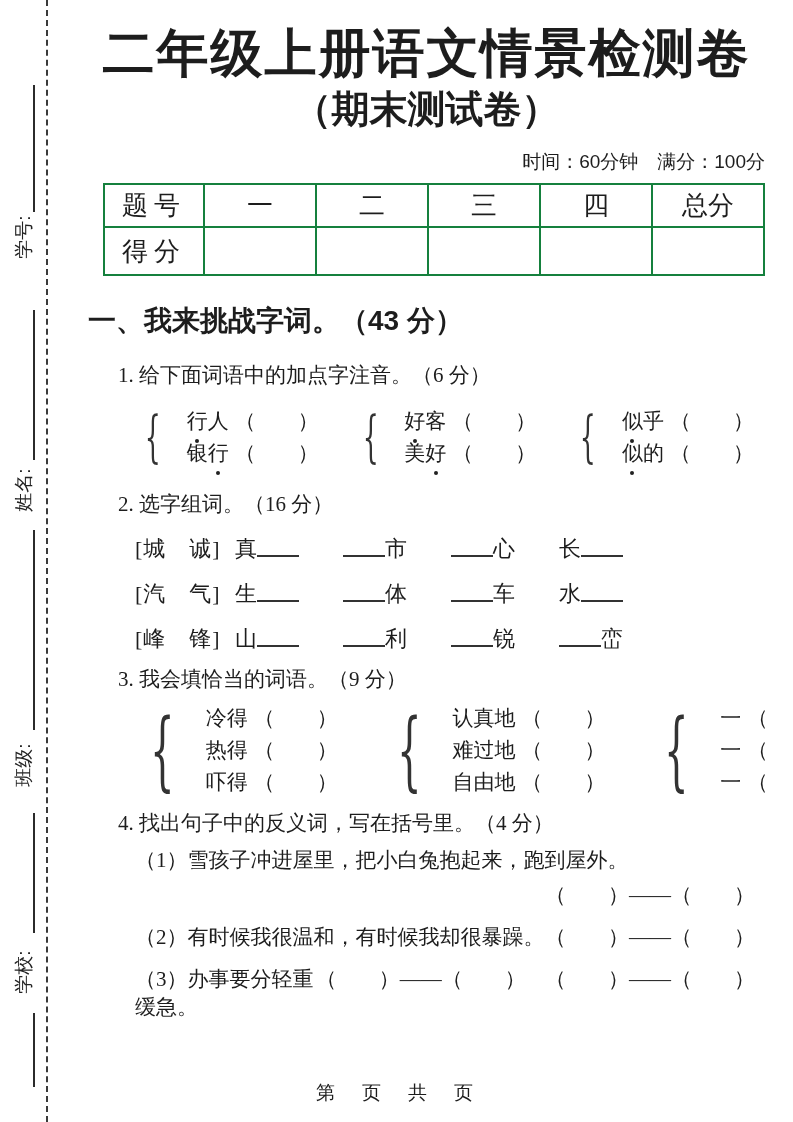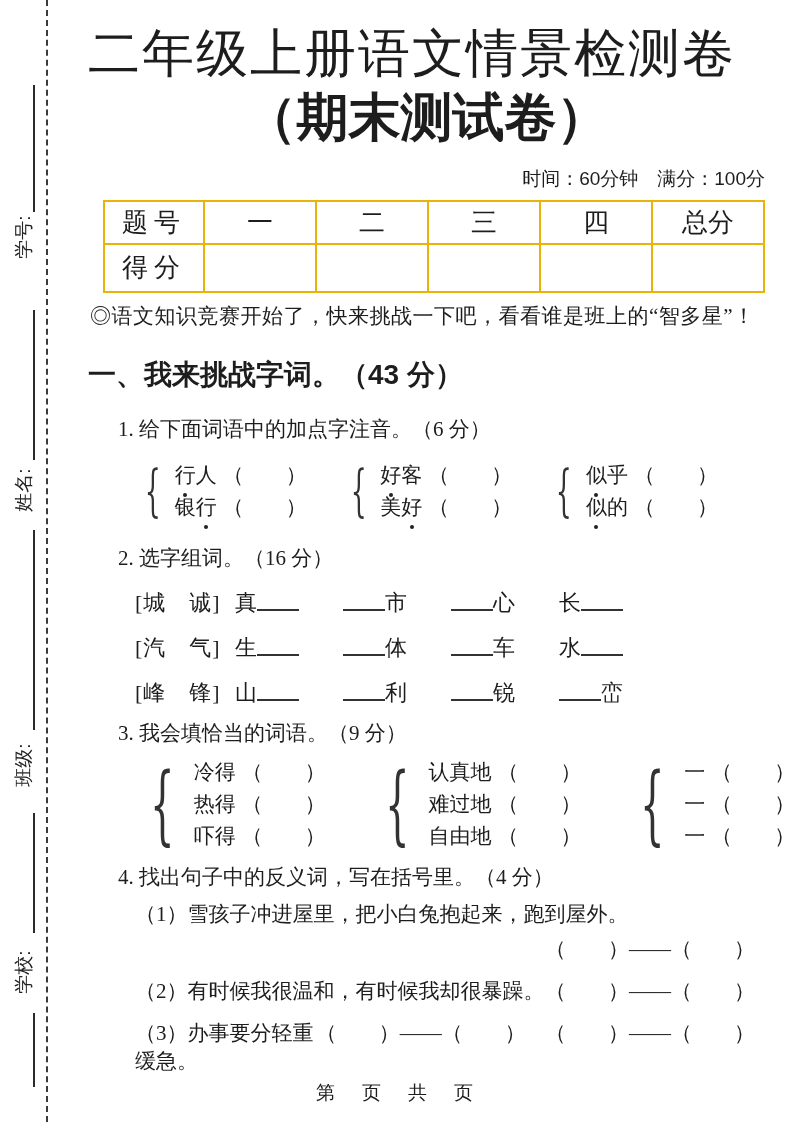--- a/index.html
+++ b/index.html
@@ -29,48 +29,49 @@
     transform:rotate(-90deg);
     white-space:nowrap;
     font-family:"Liberation Sans", sans-serif;
   }
 
   
   .content { position:absolute; left:88px; right:28px; top:0; }
 
   .title {
     margin:24px 0 0 0;
-    font-family:"Liberation Sans", sans-serif;
-    font-weight:400;
+    text-align:center;
+    font-family:"Liberation Sans", sans-serif;
+    font-weight:700;
     font-size:52px; line-height:1.15;
     letter-spacing:2px;
   }
   .subtitle {
     margin:4px 0 0 0;
     text-align:center;
     font-family:"Liberation Sans", sans-serif;
     font-weight:900;
-    font-size:52px; line-height:1.15;
+    font-size:38px; line-height:1.15;
   }
   .meta {
     margin-top:18px;
     text-align:right;
     font-size:19px;
     font-family:"Liberation Sans", sans-serif;
   }
 
   
   table.score {
     margin:8px 0 0 15px;
     width:calc(100% - 15px);
     border-collapse:collapse;
     table-layout:fixed;
   }
   table.score td {
-    border:2px solid #eab308;
+    border:2px solid #15803d;
     text-align:center;
     font-size:26px;
     padding:0;
     margin-left:35px;
   }
   table.score tr.hdr td { height:41px; }
   table.score tr.scr td { height:46px; }
   td.corner, td.rowlab { letter-spacing:6px; }
 
   .intro { margin:9px 0 0 2px; font-size:21px; letter-spacing:0.5px; }
@@ -89,21 +90,21 @@
   .group { display:flex; align-items:center; }
   .brace {
     display:inline-block;
     font-family:"DejaVu Serif", serif;
     font-weight:200;
     transform:scaleX(0.45);
     color:#333;
   }
   .brace-2 { font-size:56px; line-height:64px; }
   .brace-3 { font-size:86px; line-height:98px; }
-  .grows { display:flex; flex-direction:column; margin-left:4px;justify-content:flex-end; }
+  .grows { display:flex; flex-direction:column; margin-left:16px;justify-content:flex-end; }
   .wrow { white-space:nowrap; font-size:21px; }
 
   .q1-groups { margin-top:16px; }
   .q1-groups .group { margin-right:34px; }
   .q1-groups .wrow { line-height:32px; }
   .paren { margin-left:6px; }
 
   .dt { position:relative; display:inline-block; }
   .dt::after {
     content:""; position:absolute; left:50%; bottom:-6px;
@@ -192,21 +193,20 @@
         <td class="rowlab">得分</td>
         <td></td>
         <td></td>
         <td></td>
         <td></td>
         <td></td>
       </tr>
     </tbody>
       </table>
 
-    <p class="intro">◎语文知识竞赛开始了，快来挑战一下吧，看看谁是班上的“智多星”！</p>
 
     <h3 class="sec-heading">一、我来挑战字词。（43 分）</h3>
 
     <div class="q-label">1. 给下面词语中的加点字注音。（6 分）</div>
     <div class="grouprow q1-groups">
 
       <div class="group">
         <span class="brace brace-2">{</span>
         <span class="grows">
           <span class="wrow"><span></span><span class="dt">行</span><span>人</span><span class="paren">（　　）</span></span>

